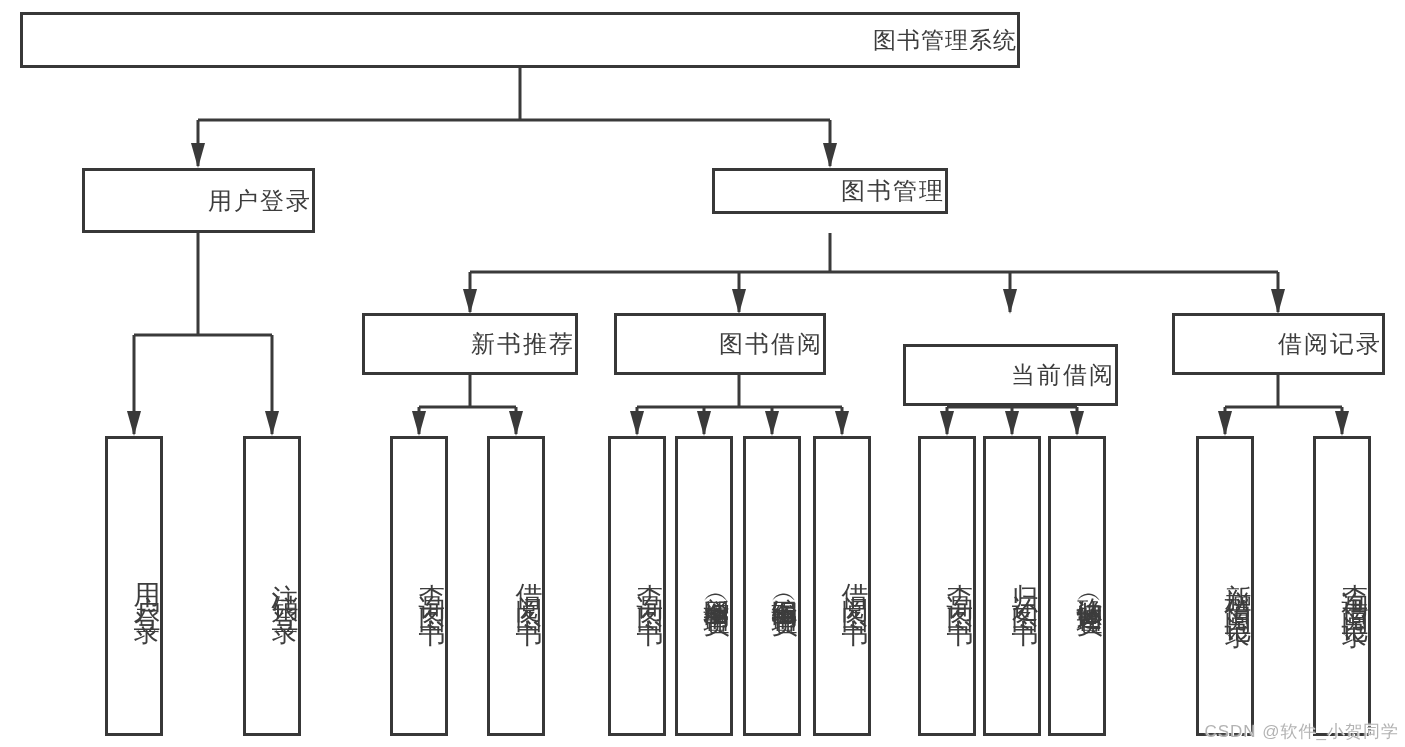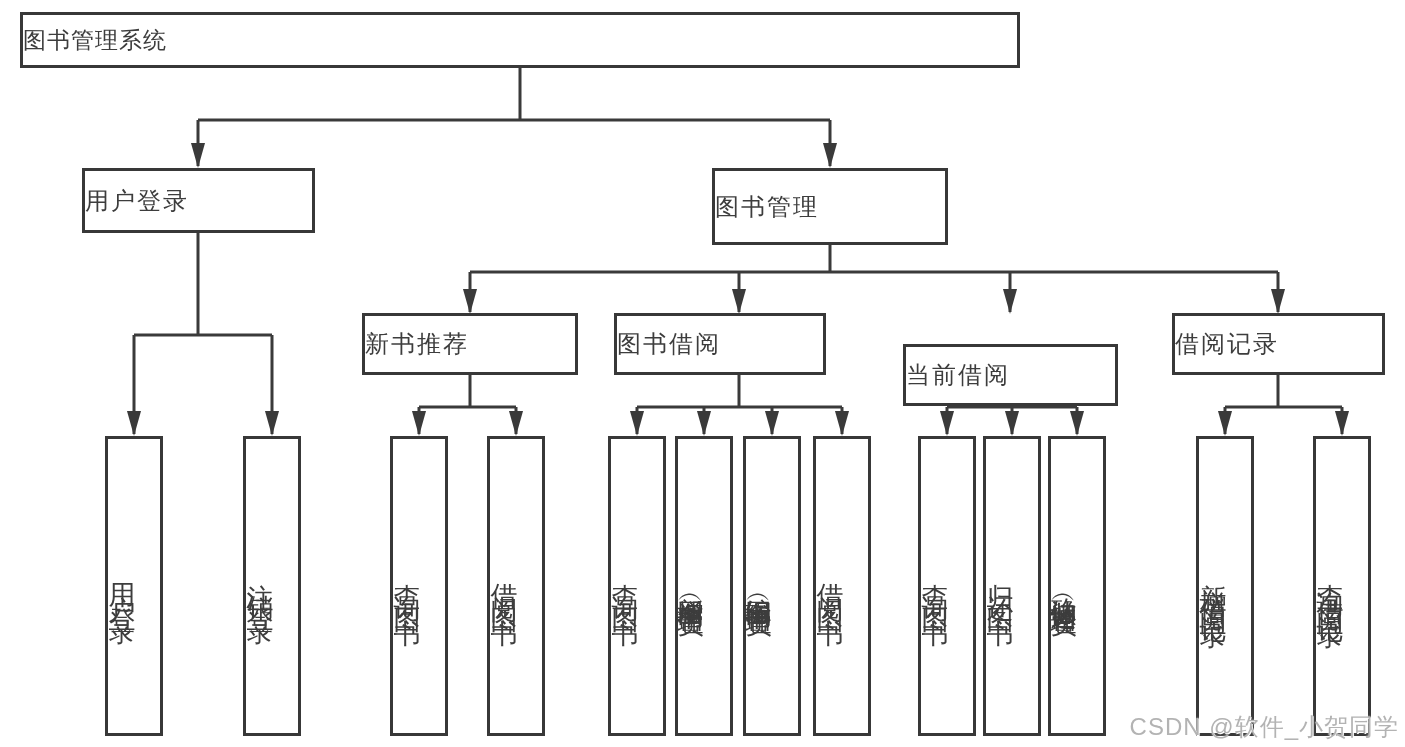--- a/index.html
+++ b/index.html
@@ -21,21 +21,21 @@
     width: 1405px;
     height: 747px;
   }
   .node {
     position: absolute;
     box-sizing: border-box;
     border: 3px solid #383838;
     background: #ffffff;
     display: flex;
     align-items: center;
-    justify-content: flex-start;
+    justify-content: flex-end;
     color: #3d3d3d;
   }
   .hbox span {
     font-size: 24px;
     letter-spacing: 2px;
     white-space: nowrap;
   }
   .root-box span {
     font-size: 23px;
     letter-spacing: 1px;
@@ -51,21 +51,21 @@
     font-size: 27px;
     letter-spacing: 12px;
     line-height: 1;
   }
   .vbox.mid .vtext { letter-spacing: 8px; }
   .vbox.long .vtext { letter-spacing: 2px; font-size: 26px; }
   .watermark {
     position: absolute;
     right: 6px;
     bottom: 4px;
-    font-size: 24px;
+    font-size: 17px;
     color: #b3b3b3;
     text-shadow: 0 0 2px #ffffff, 1px 1px 0 #ffffff;
     letter-spacing: 1px;
     white-space: nowrap;
   }
 </style>
 </head>
 <body>
 
 <div class="canvas">
@@ -102,21 +102,21 @@
     </g>
   </svg>
 
   <div class="node hbox root-box" style="left:20px; top:12px; width:1000px; height:56px;">
     <span>图书管理系统</span>
   </div>
 
   <div class="node hbox" style="left:82px; top:168px; width:233px; height:65px;">
     <span>用户登录</span>
   </div>
-  <div class="node hbox" style="left:712px; top:168px; width:236px; height:77px;">
+  <div class="node hbox" style="left:712px; top:168px; width:236px; height:46px;">
     <span>图书管理</span>
   </div>
 
   <div class="node hbox" style="left:362px; top:313px; width:216px; height:62px;">
     <span>新书推荐</span>
   </div>
   <div class="node hbox" style="left:614px; top:313px; width:212px; height:62px;">
     <span>图书借阅</span>
   </div>
   <div class="node hbox" style="left:903px; top:313px; width:215px; height:62px;margin-top:31px;">

